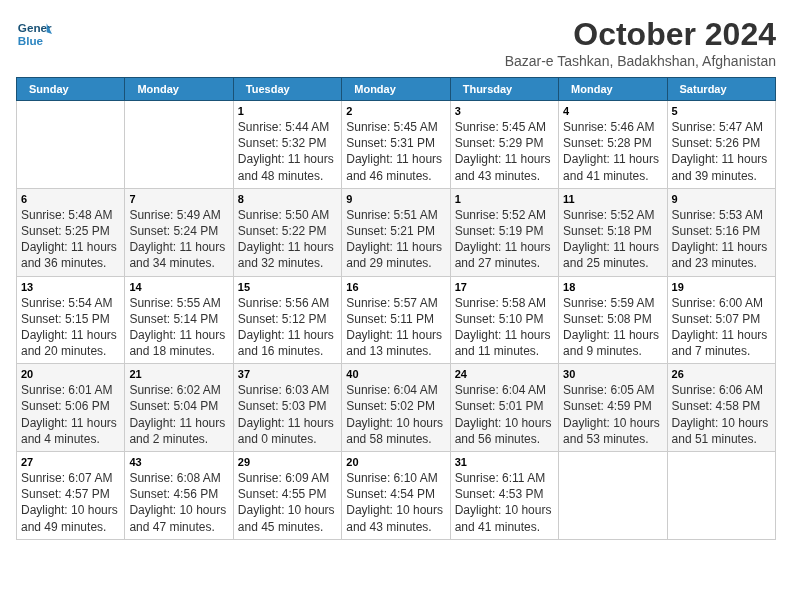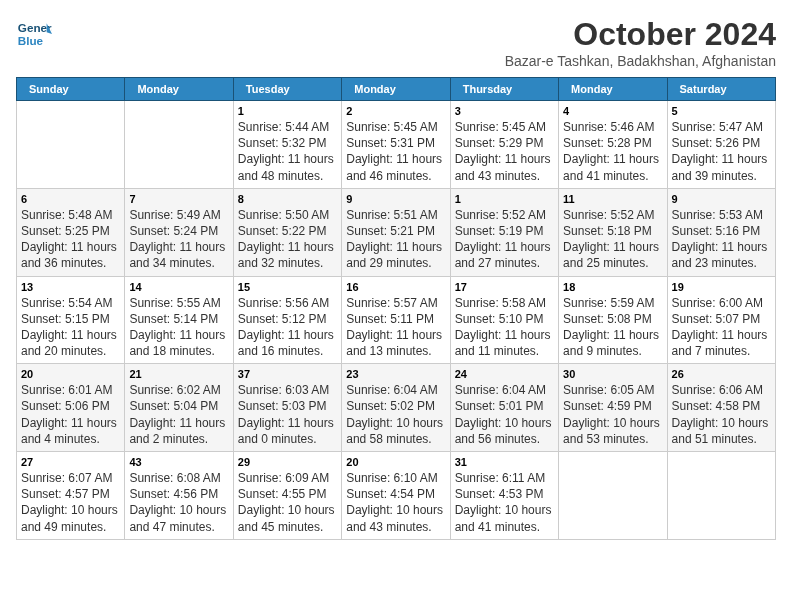--- a/index.html
+++ b/index.html
@@ -198,21 +198,21 @@
         </td>
         <td>
           <div class="day-num">21</div>
           <div class="day-info">Sunrise: 6:02 AM<br>Sunset: 5:04 PM<br>Daylight: 11 hours and 2 minutes.</div>
         </td>
         <td>
           <div class="day-num">37</div>
           <div class="day-info">Sunrise: 6:03 AM<br>Sunset: 5:03 PM<br>Daylight: 11 hours and 0 minutes.</div>
         </td>
         <td>
-          <div class="day-num">23</div>
+          <div class="day-num">40</div>
           <div class="day-info">Sunrise: 6:04 AM<br>Sunset: 5:02 PM<br>Daylight: 10 hours and 58 minutes.</div>
         </td>
         <td>
           <div class="day-num">24</div>
           <div class="day-info">Sunrise: 6:04 AM<br>Sunset: 5:01 PM<br>Daylight: 10 hours and 56 minutes.</div>
         </td>
         <td>
           <div class="day-num">30</div>
           <div class="day-info">Sunrise: 6:05 AM<br>Sunset: 4:59 PM<br>Daylight: 10 hours and 53 minutes.</div>
         </td>

